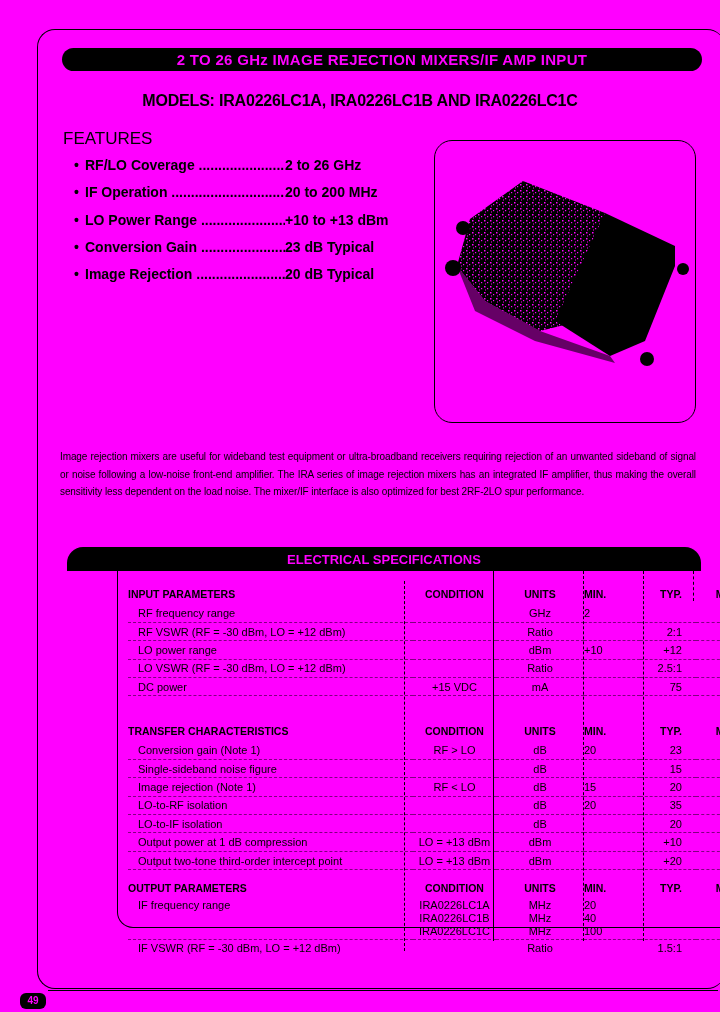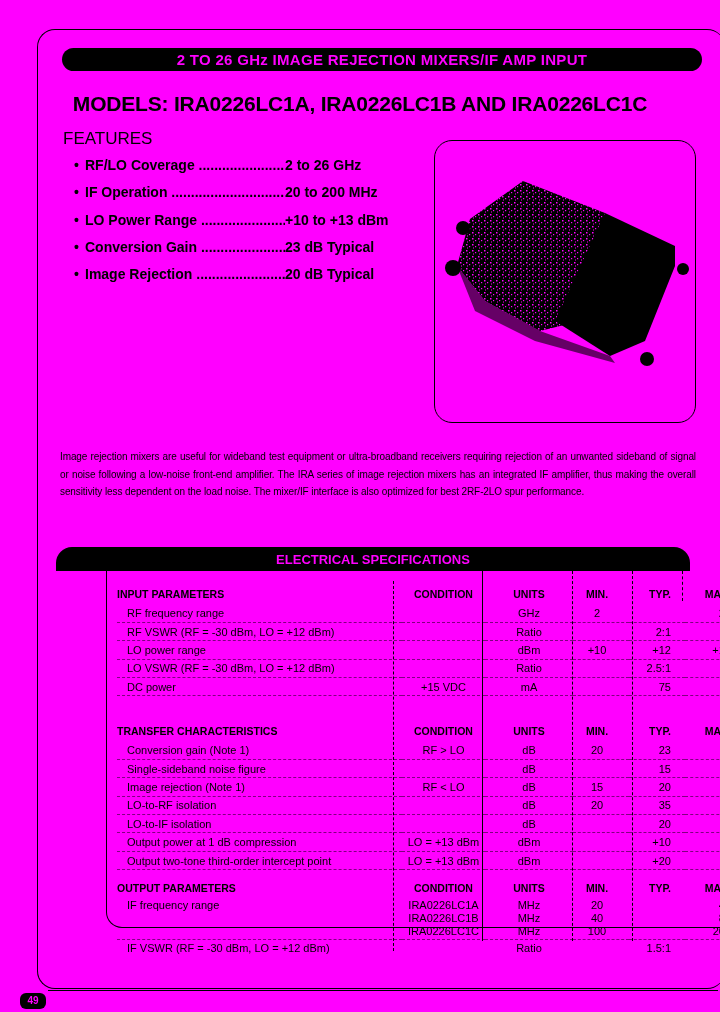--- a/index.html
+++ b/index.html
@@ -17,21 +17,21 @@
       border-right: none;
     }
     .title-bar {
       position: absolute; left: 62px; top: 48px; width: 640px; height: 23px;
       background: #000; border-radius: 12px;
       color: #ff00ff; font-weight: bold; font-size: 15px;
       text-align: center; line-height: 23px; letter-spacing: 0.3px;
     }
     .models {
       position: absolute; left: 0; top: 92px; width: 720px;
-      text-align: center; font-weight: bold; font-size: 21px; letter-spacing: -0.2px;
+      text-align: center; font-weight: bold; font-size: 16px; letter-spacing: -0.2px;
     }
     .features-title {
       position: absolute; left: 63px; top: 129px;
       font-weight: normal; font-size: 17px;
     }
     .features-list {
       position: absolute; left: 74px; top: 157px; list-style: none;
     }
     .features-list li {
       height: 27.3px; font-weight: bold; font-size: 14px;
@@ -45,21 +45,21 @@
       position: absolute; left: 434px; top: 140px; width: 262px; height: 283px;
       border: 1px solid #000; border-radius: 18px;
     }
     .photo-frame svg { position: absolute; left: 0; top: 0; }
     .description {
       position: absolute; left: 60px; top: 448px; width: 636px;
       font-size: 10px; line-height: 17.5px; text-align: justify;
       letter-spacing: -0.1px;
     }
     .spec-panel {
-      position: absolute; left: 56px; top: 547px; width: 634px; height: 420px;
+      position: absolute; left: 67px; top: 547px; width: 634px; height: 420px;
     }
     .spec-header {
       position: absolute; left: 0; top: 0; width: 634px; height: 24px;
       background: #000; border-radius: 16px 16px 0 0;
       color: #ff00ff; font-weight: bold; font-size: 13px;
       text-align: center; line-height: 26px;
     }
     .spec-body {
       position: absolute; left: 2px; top: 24px; width: 632px; height: 357px;
       border-left: 1px solid #000; border-right: 2px solid #000;
@@ -71,21 +71,21 @@
     table.spec {
       position: absolute; left: 10px; width: 618px; border-collapse: collapse;
       font-size: 11px;
     }
     table.spec td, table.spec th { height: 18.4px; padding: 0; white-space: nowrap; }
     table.spec th { font-weight: bold; font-size: 10.5px; height: 20px; }
     .c-param { width: 285px; text-align: left; }
     .c-param.sub { padding-left: 10px !important; }
     .c-cond { width: 83px; text-align: center; }
     .c-units { width: 88px; text-align: center; }
-    .c-min { width: 56px; text-align: center; padding-right: 8px !important; }
+    .c-min { width: 56px; text-align: left; padding-right: 8px !important; }
     .c-typ { width: 56px; text-align: right; padding-right: 14px !important; }
     .c-max { width: 50px; text-align: right; padding-right: 4px !important; }
     tr.row td { border-bottom: 1px dashed rgba(0,0,0,0.5); }
     .page-number {
       position: absolute; left: 20px; top: 993px; width: 26px; height: 16px;
       background: #000; border-radius: 6px;
       color: #ff00ff; font-weight: bold; font-size: 10px;
       text-align: center; line-height: 16px;
     }
     .footer-line {

